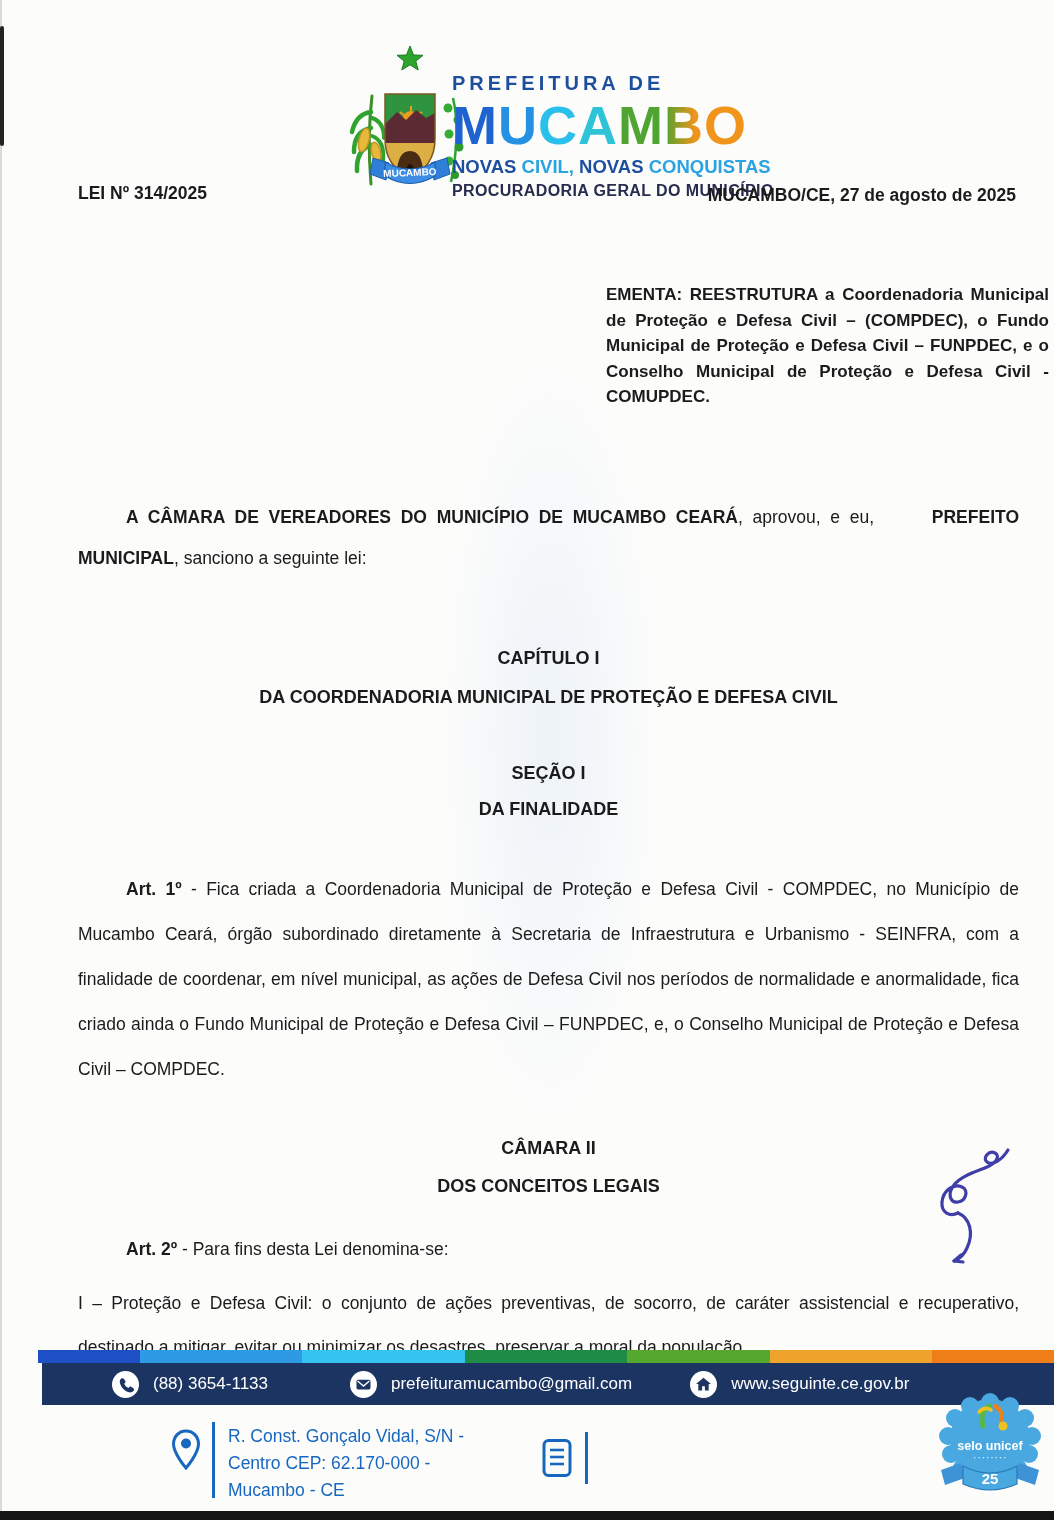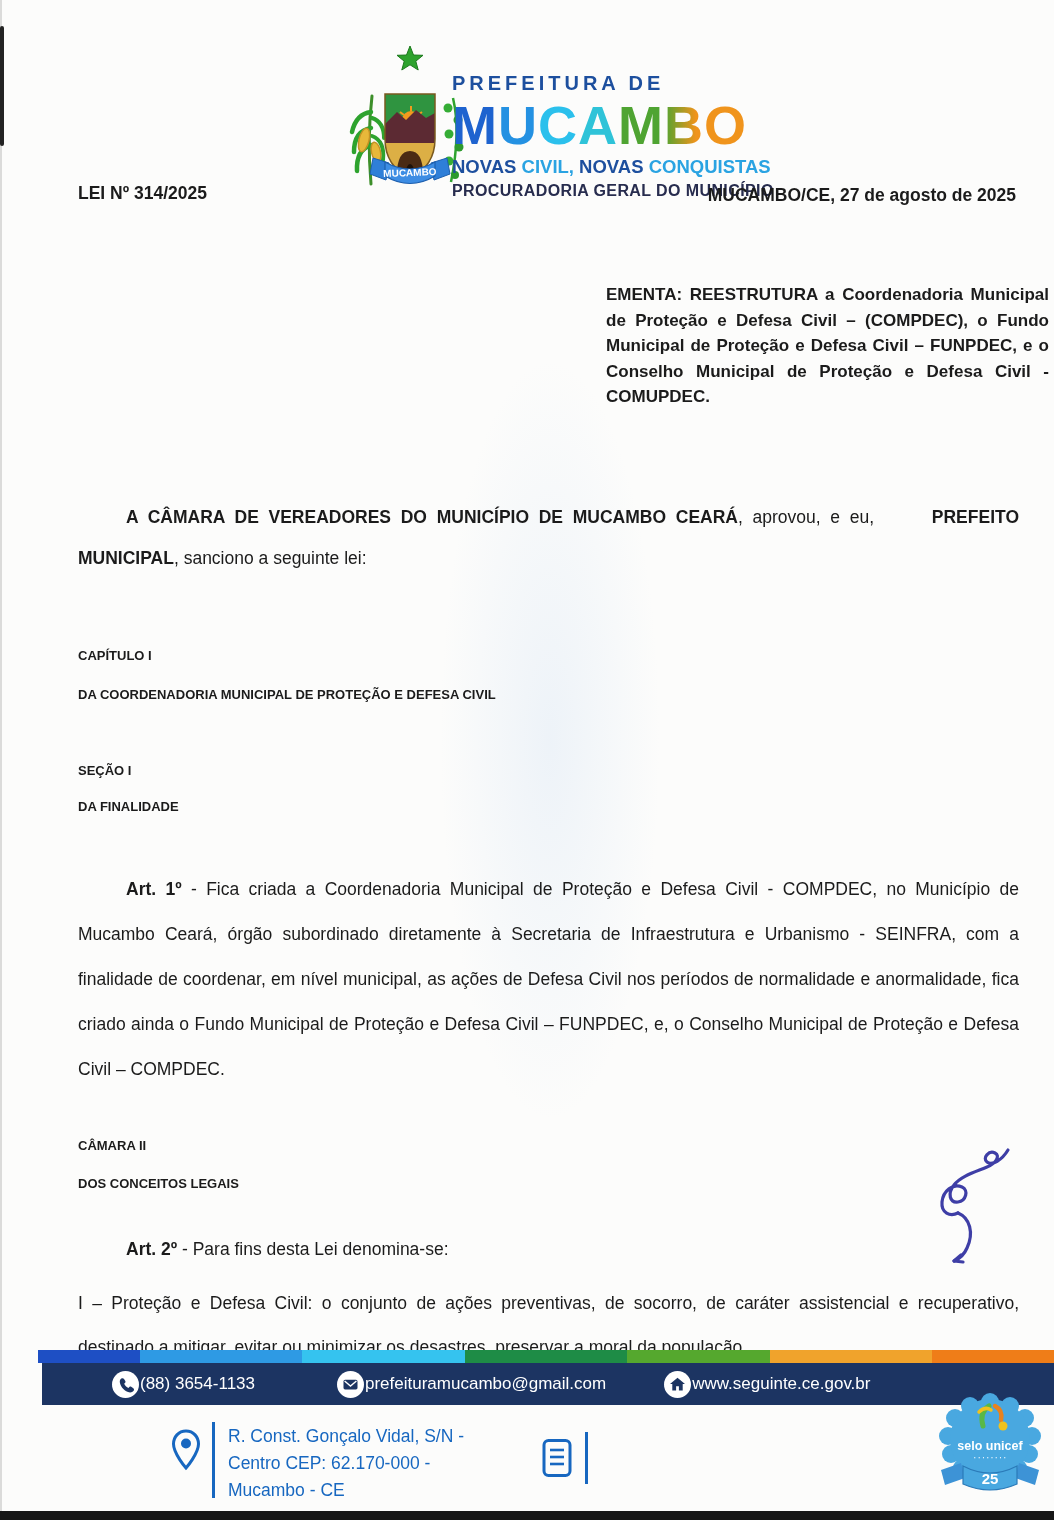--- a/index.html
+++ b/index.html
@@ -30,22 +30,22 @@
   .lei-number{position:absolute;left:78px;top:183px;font-size:17.5px;font-weight:700;}
   .place-date{position:absolute;right:38px;top:185px;font-size:17.5px;font-weight:700;padding-left:48px;}
 
   .ementa{position:absolute;left:578px;top:282px;width:443px;
     font-size:17px;font-weight:700;line-height:25.5px;text-align:justify;margin-left:28px;}
 
   .preamble{position:absolute;left:78px;top:497px;width:941px;
     font-size:17.5px;line-height:41px;text-align:justify;}
   .b{font-weight:700;margin-left:48px;}
 
-  .heading{position:absolute;left:78px;width:941px;
-    font-size:13px;font-weight:700;}
+  .heading{position:absolute;left:78px;width:941px;text-align:center;
+    font-size:18px;font-weight:700;}
   .h-cap1{top:648px;}
   .h-cap1-sub{top:687px;}
   .h-sec1{top:763px;}
   .h-sec1-sub{top:799px;}
   .h-sec2{top:1138px;}
   .h-sec2-sub{top:1176px;}
 
   .art1{position:absolute;left:78px;top:867px;width:941px;
     font-size:17.5px;line-height:45px;text-align:justify;}
   .art2-line{position:absolute;left:78px;top:1239px;width:941px;font-size:17.5px;}
@@ -59,21 +59,21 @@
     background:linear-gradient(90deg,
       #1e4fc4 0%,#1e4fc4 10%,
       #2e9ae4 10%,#2e9ae4 26%,
       #35c3ef 26%,#35c3ef 42%,
       #1e8c46 42%,#1e8c46 58%,
       #55a82e 58%,#55a82e 72%,
       #f0a32c 72%,#f0a32c 88%,
       #ef7d18 88%,#ef7d18 100%);}
   .contact-bar{position:absolute;left:42px;right:0;top:1363px;height:42px;background:#1c3462;
     display:flex;align-items:center;color:#fff;font-size:17px;}
-  .contact-item{display:flex;align-items:center;gap:1px;white-space:nowrap;}
+  .contact-item{display:flex;align-items:center;gap:14px;white-space:nowrap;}
   .ci-phone{margin-left:70px;}
   .ci-email{margin-left:82px;}
   .ci-web{margin-left:58px;}
 
   .addr-block{position:absolute;left:228px;top:1423px;color:#1767c0;font-size:17.5px;line-height:27px;}
   .pin-icon{position:absolute;left:170px;top:1428px;}
   .v-divider1{position:absolute;left:212px;top:1422px;width:2.5px;height:76px;background:#1767c0;}
   .doc-icon{position:absolute;left:541px;top:1438px;}
   .v-divider2{position:absolute;left:585px;top:1432px;width:2.5px;height:52px;background:#1767c0;}
   .cnpj{position:absolute;left:601px;top:1514px;color:#3b82f6;font-size:17.5px;}

